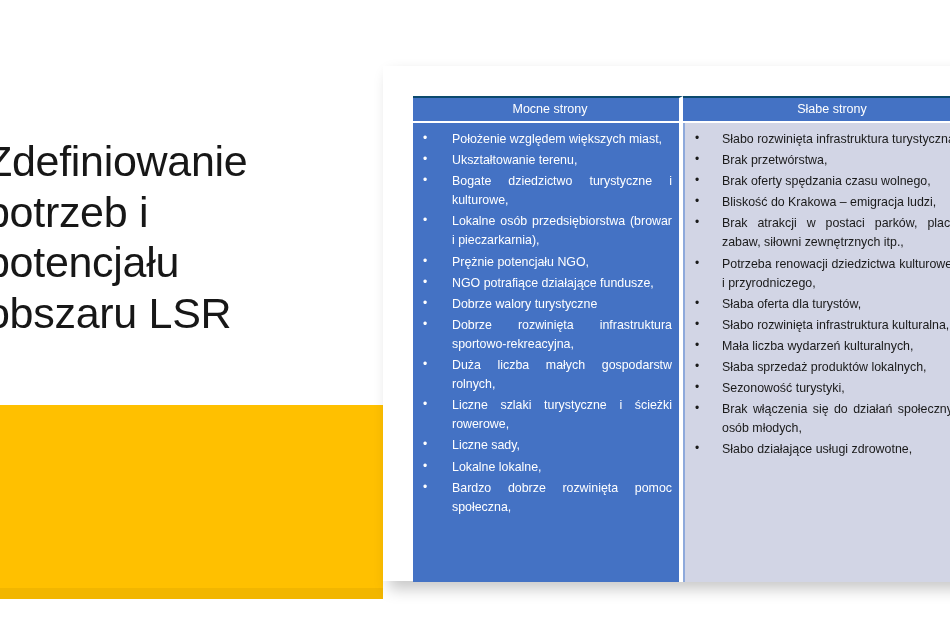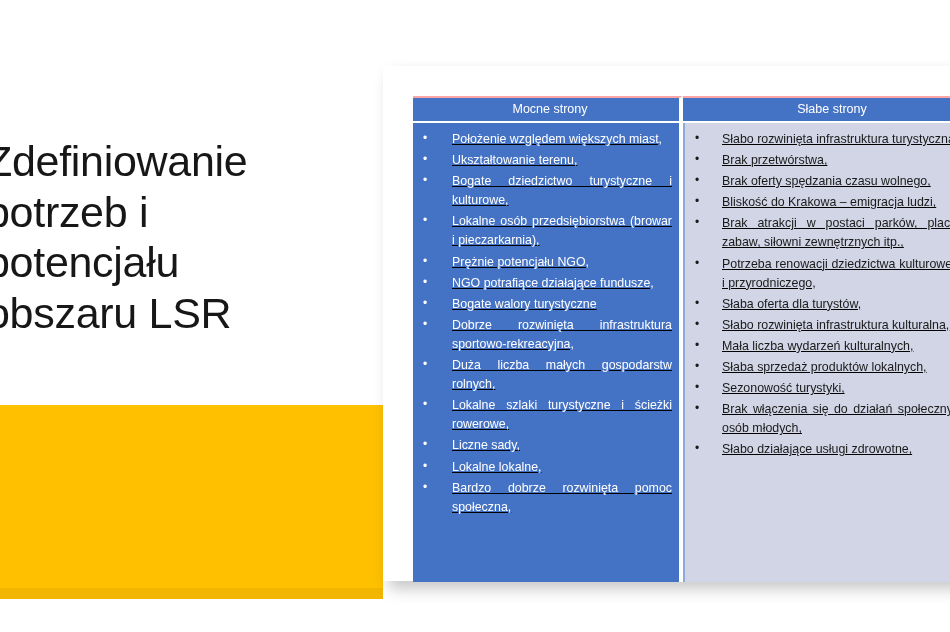--- a/index.html
+++ b/index.html
@@ -82,31 +82,30 @@
   #swot-table col.c-right { width: 290px; }
 
   .hdr {
     height: 20px;
     padding: 1px 0 2px 8px;
     font-size: 12.5px;
     color: #ffffff;
     background: #4472C4;
     vertical-align: middle;
     font-weight: 400;
-    border-top: 2px solid #fca5a5;
+    border-top: 2px solid #0c4a6e;
     border-bottom: 2px solid #ffffff;
   }
   .hdr.left  { border-right: 4px solid #ffffff; }
   .hdr.right { border-right: none; }
 
   .cell {
     vertical-align: top;
     padding: 7px 4px 12px 0;
     height: 440px;
-    text-decoration: underline;
   }
   .cell.left {
     background: #4472C4;
     border-right: 4px solid #ffffff;
   }
   .cell.right {
     background: #D2D5E5;
     border-left: 2px solid #8EA9DB;
   }
 
@@ -169,24 +168,24 @@
     <tbody>
       <tr>
         <td class="cell left">
           <ul class="bullets" id="strengths-list">
               <li>Położenie względem większych miast,</li>
               <li>Ukształtowanie terenu,</li>
               <li>Bogate dziedzictwo turystyczne i kulturowe,</li>
               <li>Lokalne osób przedsiębiorstwa (browar i pieczarkarnia),</li>
               <li>Prężnie potencjału NGO,</li>
               <li>NGO potrafiące działające fundusze,</li>
-              <li>Bogate walory turystyczne</li>
+              <li>Dobrze walory turystyczne</li>
               <li>Dobrze rozwinięta infrastruktura sportowo-rekreacyjna,</li>
               <li>Duża liczba małych gospodarstw rolnych,</li>
-              <li>Lokalne szlaki turystyczne i ścieżki rowerowe,</li>
+              <li>Liczne szlaki turystyczne i ścieżki rowerowe,</li>
               <li>Liczne sady,</li>
               <li>Lokalne lokalne,</li>
               <li>Bardzo dobrze rozwinięta pomoc społeczna,</li>
             </ul>
         </td>
         <td class="cell right">
           <ul class="bullets" id="weaknesses-list">
               <li>Słabo rozwinięta infrastruktura turystyczna,</li>
               <li>Brak przetwórstwa,</li>
               <li>Brak oferty spędzania czasu wolnego,</li>

